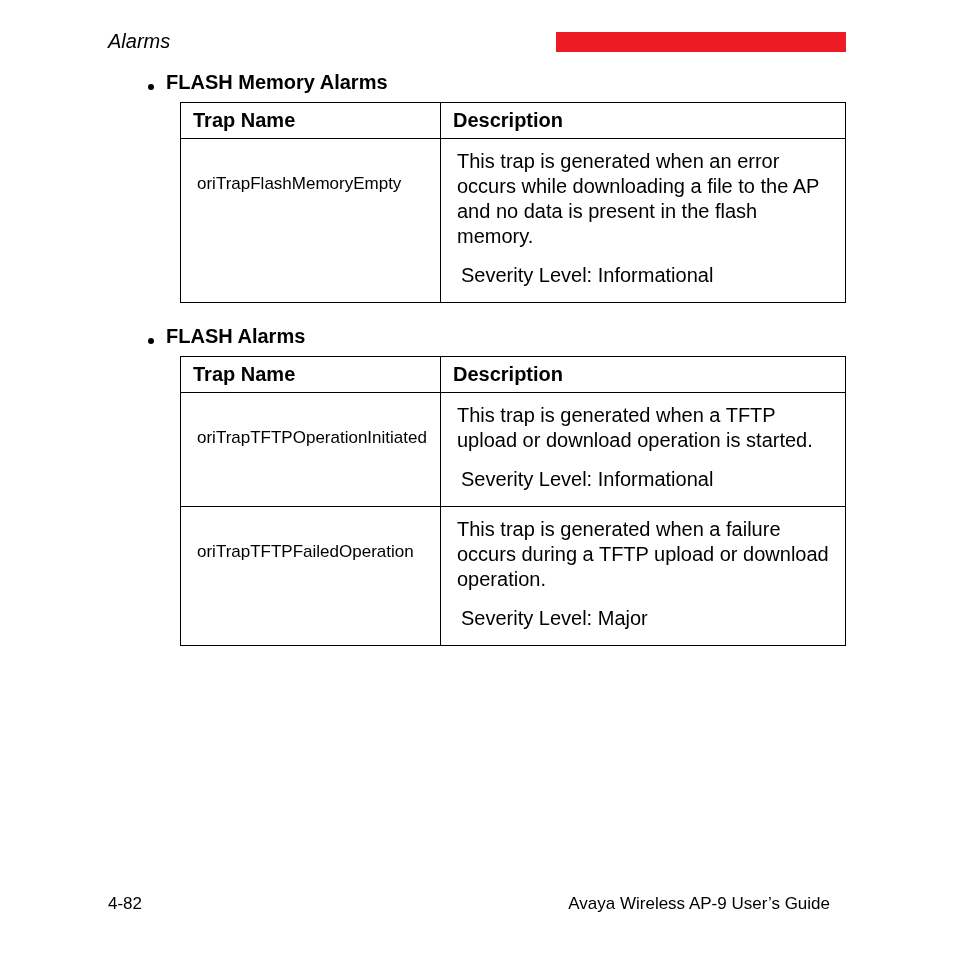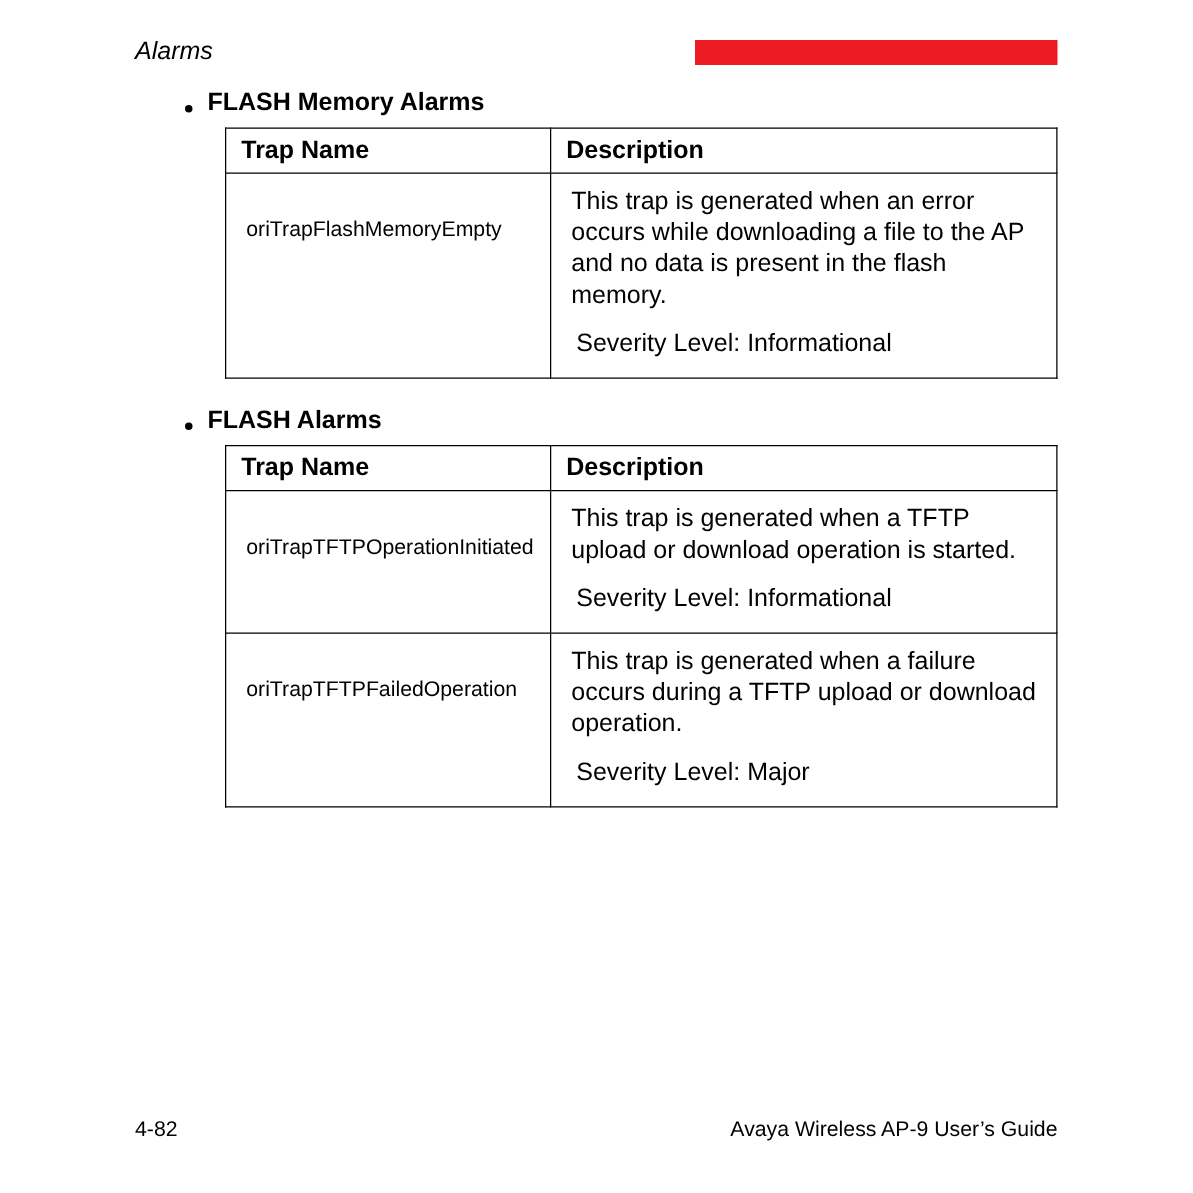--- a/index.html
+++ b/index.html
@@ -79,21 +79,21 @@
     font-size: 17px;
     word-break: break-word;
     margin-top: 25px;
   }
   .desc-para { margin: 0 0 14px 0; line-height: 1.25; }
   .desc-sev { margin: 4px; line-height: 1.25; }
   .footer {
     position: absolute;
     bottom: 40px;
     left: 108px;
-    right: 108px;
+    right: 124px;
     display: flex;
     justify-content: space-between;
     font-size: 17px;
   }
 </style>
 </head>
 <body>
 
 <div class="page">
 

